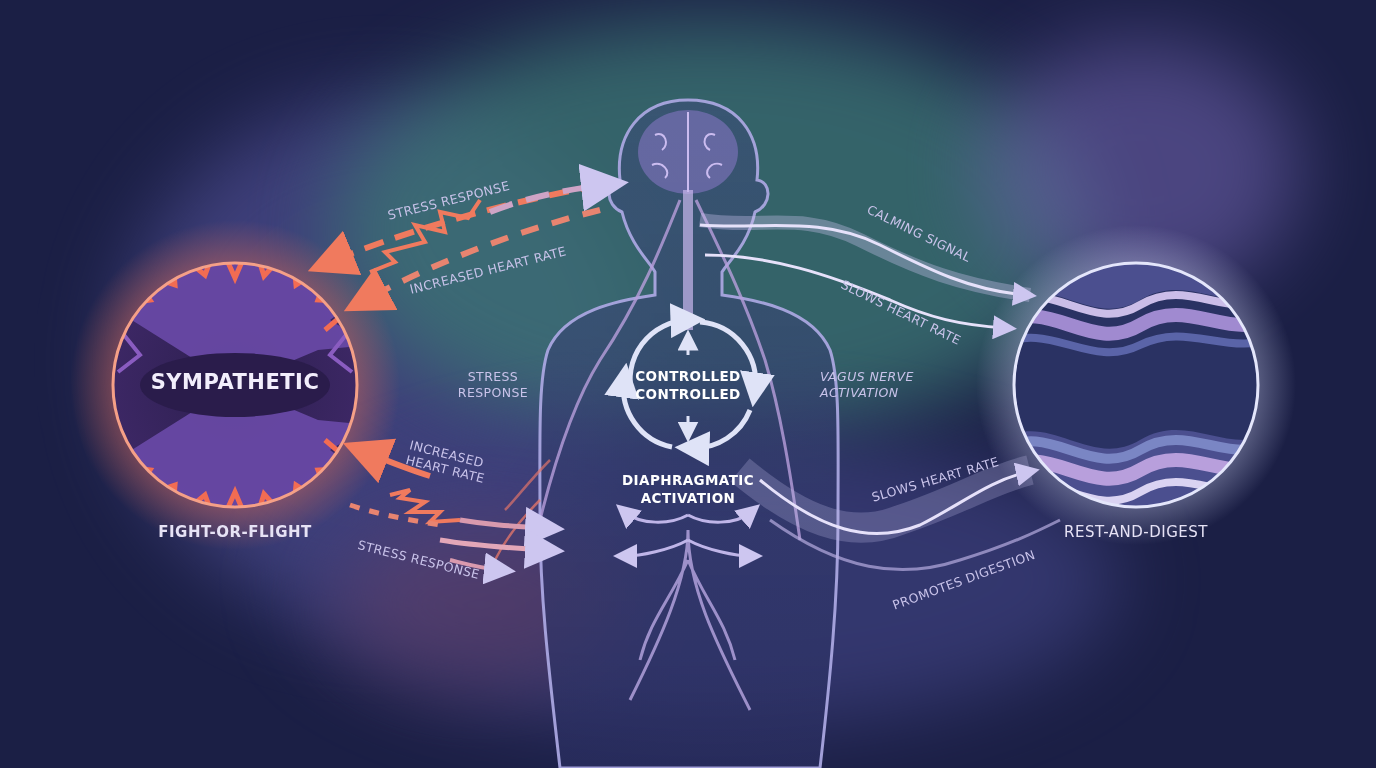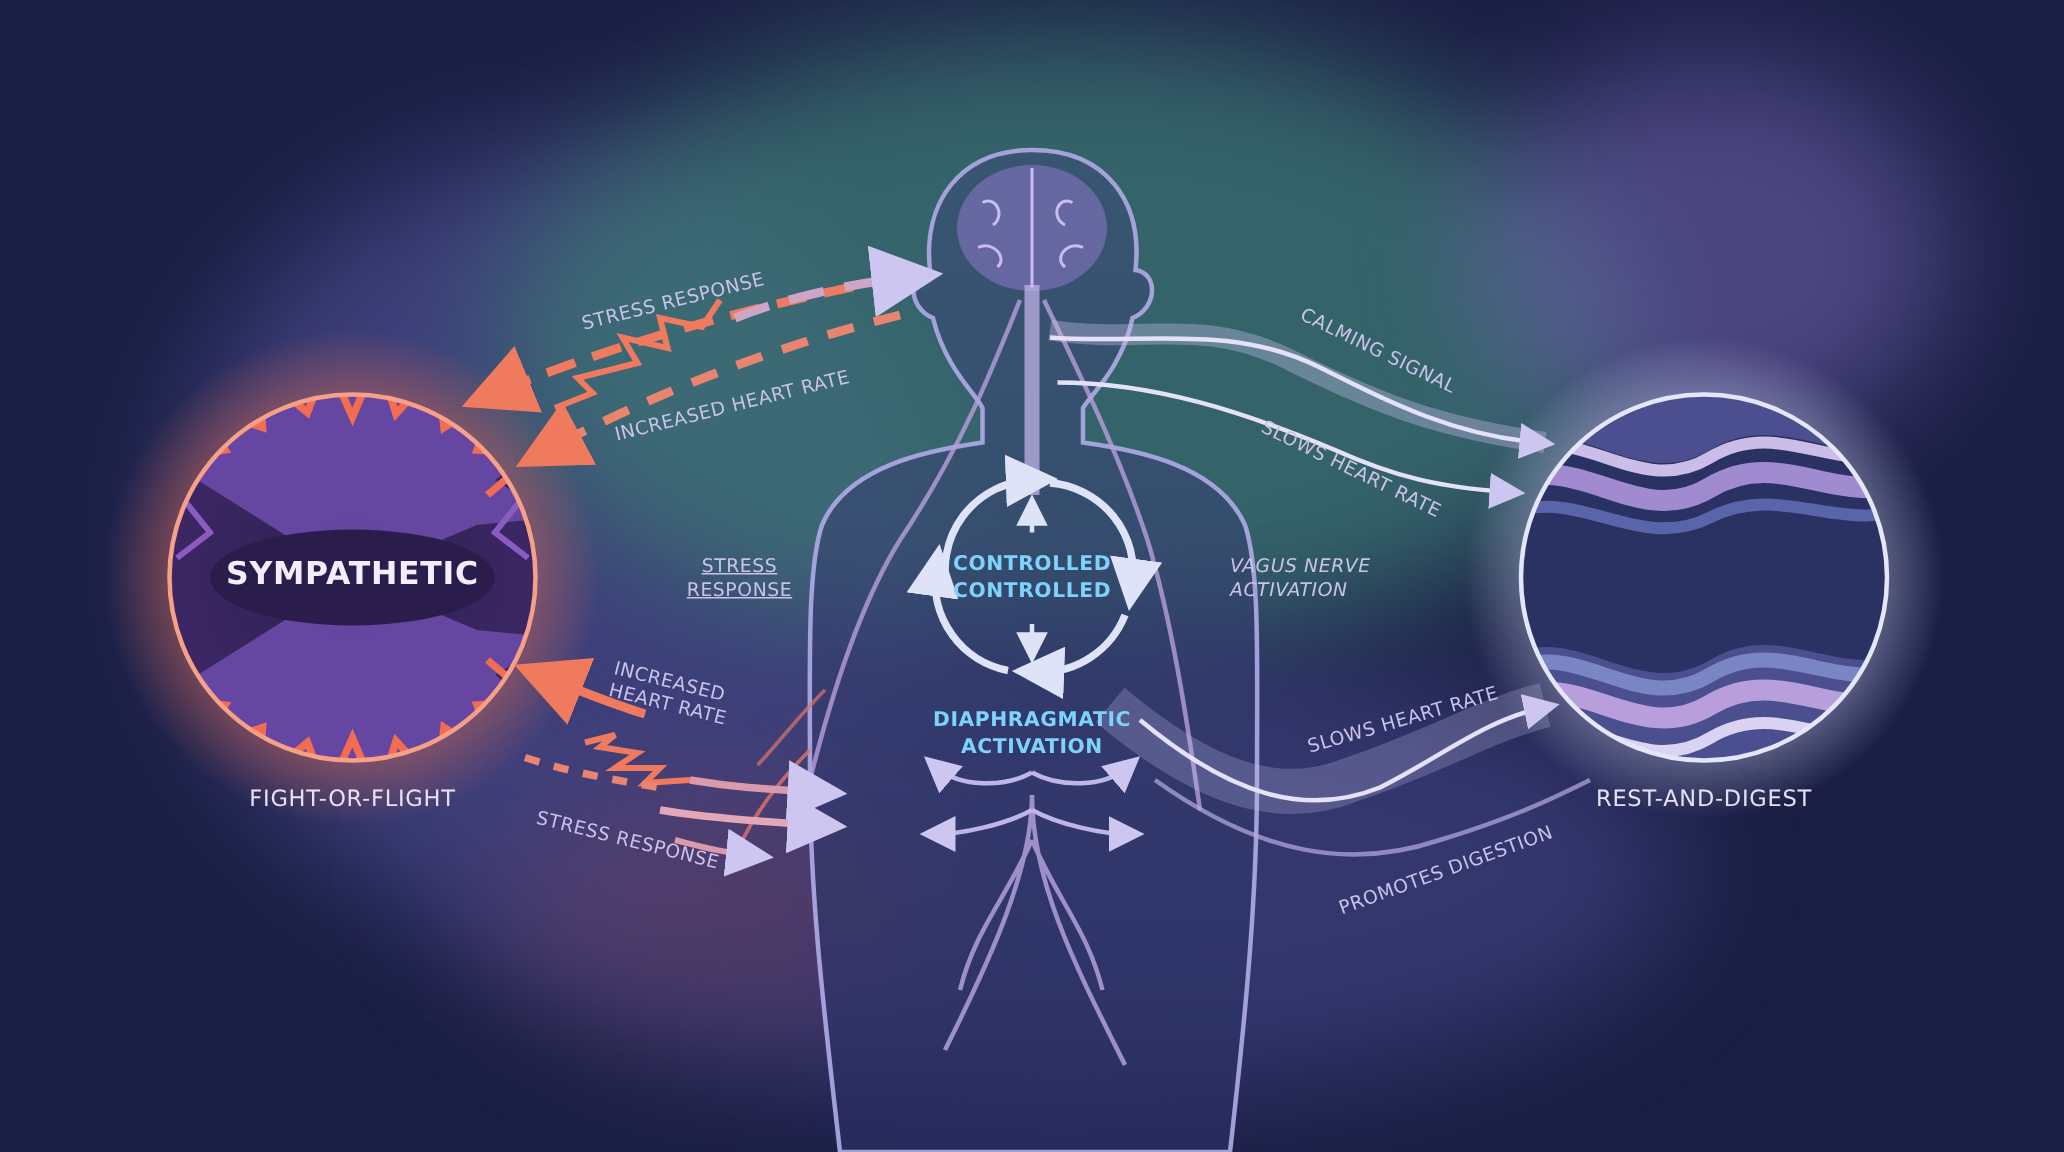--- a/index.html
+++ b/index.html
@@ -4,21 +4,21 @@
 <style>
   html, body { margin:0; padding:0; }
   body { width:1376px; height:768px; overflow:hidden; background:#1b1f45; font-family:"DejaVu Sans", sans-serif; }
   .stage { position:relative; width:1376px; height:768px; overflow:hidden; background:#1b1f45; }
   .blob { position:absolute; border-radius:50%; filter:blur(40px); }
   svg.main { position:absolute; left:0; top:0; }
   .lbl { position:absolute; color:#c9c3ea; font-size:12.5px; letter-spacing:0.4px; text-transform:uppercase; white-space:nowrap; transform-origin:left center; }
   .lbl.c { text-align:center; line-height:16px; }
   .big { position:absolute; color:#f2eefc; font-weight:bold; font-size:21px; letter-spacing:0.5px; text-align:center; }
   .sub { position:absolute; color:#e6e2f5; font-size:15px; letter-spacing:0.5px; text-align:center; }
-  .ctr { position:absolute; color:#7dd3fc; font-size:13.5px; font-weight:bold; letter-spacing:0.4px; text-align:center; line-height:18px; }
+  .ctr { position:absolute; color:#ffffff; font-size:13.5px; font-weight:bold; letter-spacing:0.4px; text-align:center; line-height:18px; }
 </style>
 </head>
 <body>
 
 <div class="stage">
 
   <div class="blob" style="left:120px;top:100px;width:520px;height:520px;background:#4a4a8c;opacity:.75;"></div>
   <div class="blob" style="left:330px;top:20px;width:760px;height:420px;background:#3b7473;opacity:.8;"></div>
   <div class="blob" style="left:980px;top:40px;width:320px;height:260px;background:#6b5fa8;opacity:.6;"></div>
   <div class="blob" style="left:300px;top:430px;width:820px;height:300px;background:#3c3f7c;opacity:.75;"></div>
@@ -145,33 +145,33 @@
     </g>
 
     <g fill="none">
       <path d="M740,470 C800,520 850,540 900,520 C960,500 990,480 1030,470" stroke="#c5c0ec" stroke-width="30" opacity=".25"></path>
       <path d="M760,480 C820,530 870,545 920,525 C960,505 990,480 1028,472" stroke="#e6e1fa" stroke-width="3" marker-end="url(#arrLi)"></path>
       <path d="M770,520 C840,570 900,580 960,560 C1010,545 1040,530 1060,520" stroke="#b6acdf" stroke-width="3" opacity=".7"></path>
     </g>
   </svg>
 
   <div class="big" style="left:135px;top:370px;width:200px;">SYMPATHETIC</div>
-  <div class="sub" style="left:135px;top:523px;width:200px;">FIGHT-OR-FLIGHT</div>
+  <div class="sub" style="left:135px;top:523px;width:200px;font-weight:bold;">FIGHT-OR-FLIGHT</div>
   <div class="sub" style="left:1036px;top:523px;width:200px;text-align:center;">REST-AND-DIGEST</div>
 
   <div class="ctr" style="left:618px;top:367px;width:140px;">
     <div>CONTROLLED</div>
     <div>CONTROLLED</div>
   </div>
   <div class="ctr" style="left:613px;top:471px;width:150px;text-align:center;">
     <div>DIAPHRAGMATIC</div>
     <div>ACTIVATION</div>
   </div>
 
-  <div class="lbl c" style="left:448px;top:369px;width:90px;text-decoration:underline;">
+  <div class="lbl c" style="left:448px;top:369px;width:90px;">
     <div>STRESS</div>
     <div>RESPONSE</div>
   </div>
   <div class="lbl" style="left:820px;top:369px;line-height:16px;font-style:italic;">
     <div>VAGUS NERVE</div>
     <div>ACTIVATION</div>
   </div>
 
   <div class="lbl" style="left:388px;top:208px;transform:rotate(-14deg);">STRESS RESPONSE</div>
   <div class="lbl" style="left:410px;top:282px;transform:rotate(-14deg);">INCREASED HEART RATE</div>

